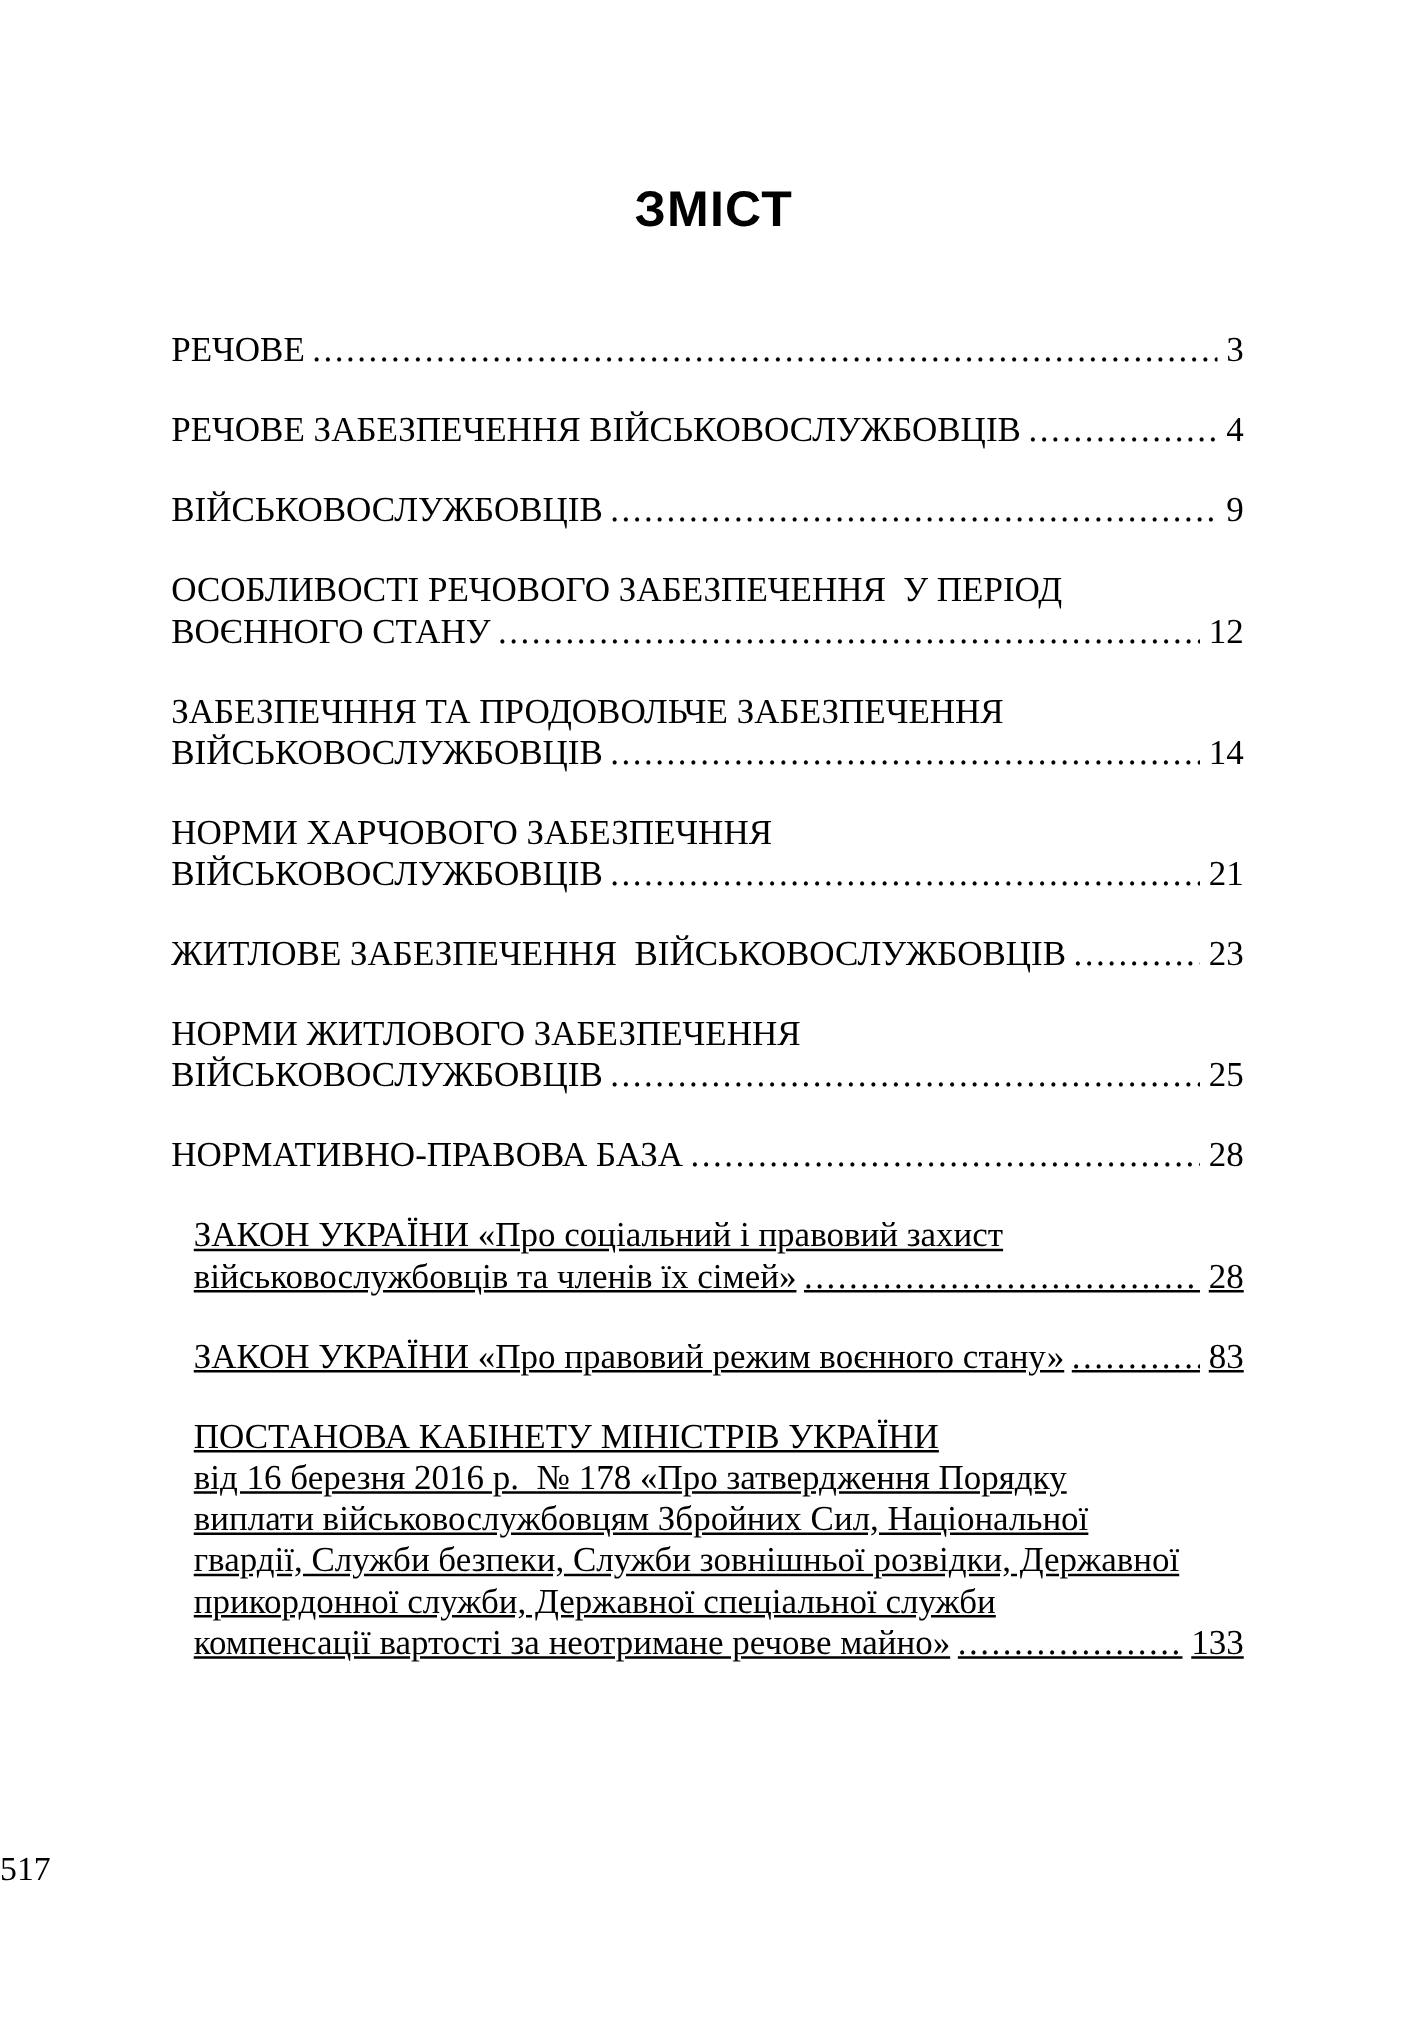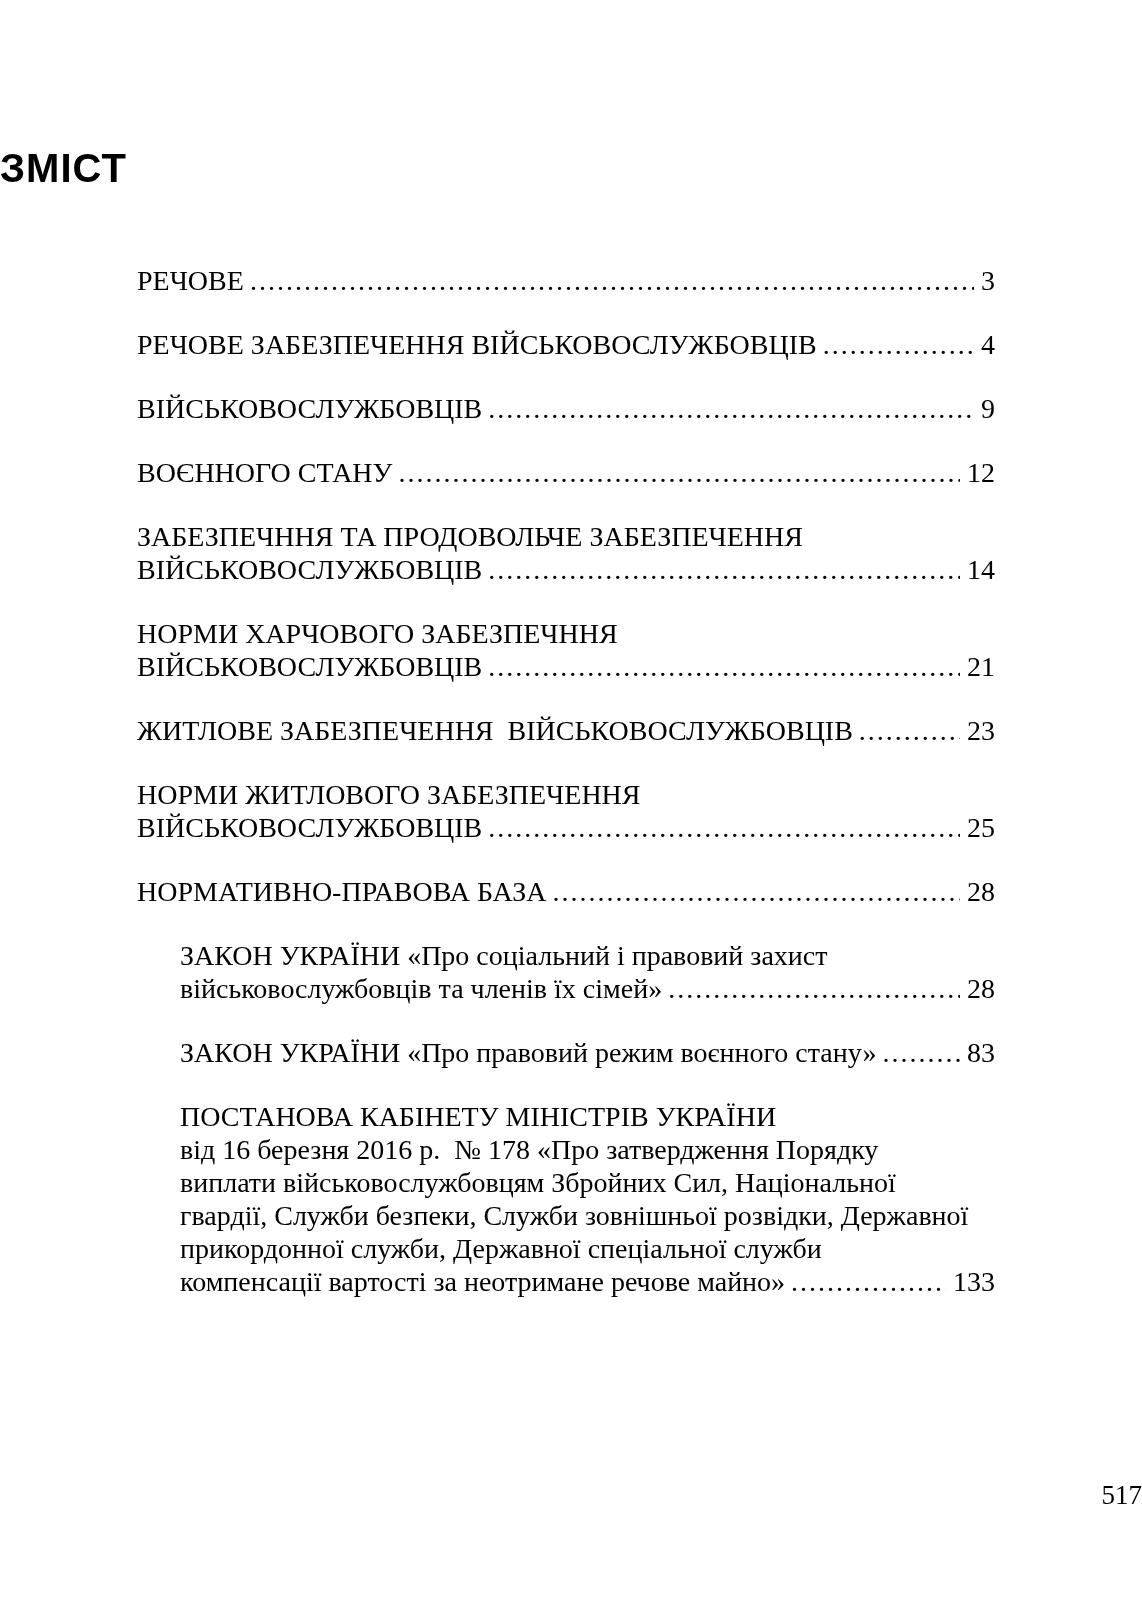--- a/index.html
+++ b/index.html
@@ -13,39 +13,40 @@
     height: 1615px;
     background: #ffffff;
     color: #000000;
     font-family: "Liberation Serif", serif;
     overflow: hidden;
     box-sizing: border-box;
     padding-top: 148px;
   }
   .title {
     margin: 0 0 76px 0;
-    text-align: left;
+    text-align: center;
     font-family: "Liberation Sans", sans-serif;
     font-weight: bold;
     font-size: 40px;
     line-height: 40px;
     letter-spacing: 1px;
     color: #000000;
   }
   .toc {
     margin-left: 137px;
     margin-right: 147px; 
     font-size: 28px;
     line-height: 33px;
   }
   .entry {
     margin-bottom: 31px;
   }
   .entry.indent {
-    margin-left: 43px;
+    margin-left: 18px;
+    text-decoration: underline;
   }
   .line {
     display: flex;
     align-items: baseline;
     white-space: nowrap;
   }
   .text {
     flex: 0 0 auto;
   }
   .leader {
@@ -59,21 +60,21 @@
   .pagenum {
     flex: 0 0 auto;
     margin-left: 7px;
     text-align: right;
   }
   .footer {
     position: absolute;
     left: 0;
     right: 0;
     top: 1480px;
-    text-align: right;
+    text-align: left;
     font-size: 27px;
     color: #000000;
   }
 </style>
 </head>
 <body>
 
 <div class="page">
   <h1 class="title">ЗМІСТ</h1>
   <div class="toc" id="toc">
@@ -92,20 +93,23 @@
         </div>
       </div>
       <div class="entry">
         <div class="line">
           <span class="text">ВІЙСЬКОВОСЛУЖБОВЦІВ</span>
           <span class="leader">................................................................................................................................................................</span>
           <span class="pagenum">9</span>
         </div>
       </div>
       <div class="entry">
+        <div class="line">
+          <span class="text">ОСОБЛИВОСТІ РЕЧОВОГО ЗАБЕЗПЕЧЕННЯ&nbsp; У ПЕРІОД</span>
+        </div>
         <div class="line">
           <span class="text">ВОЄННОГО СТАНУ</span>
           <span class="leader">................................................................................................................................................................</span>
           <span class="pagenum">12</span>
         </div>
       </div>
       <div class="entry">
         <div class="line">
           <span class="text">ЗАБЕЗПЕЧННЯ ТА ПРОДОВОЛЬЧЕ ЗАБЕЗПЕЧЕННЯ</span>
         </div>

